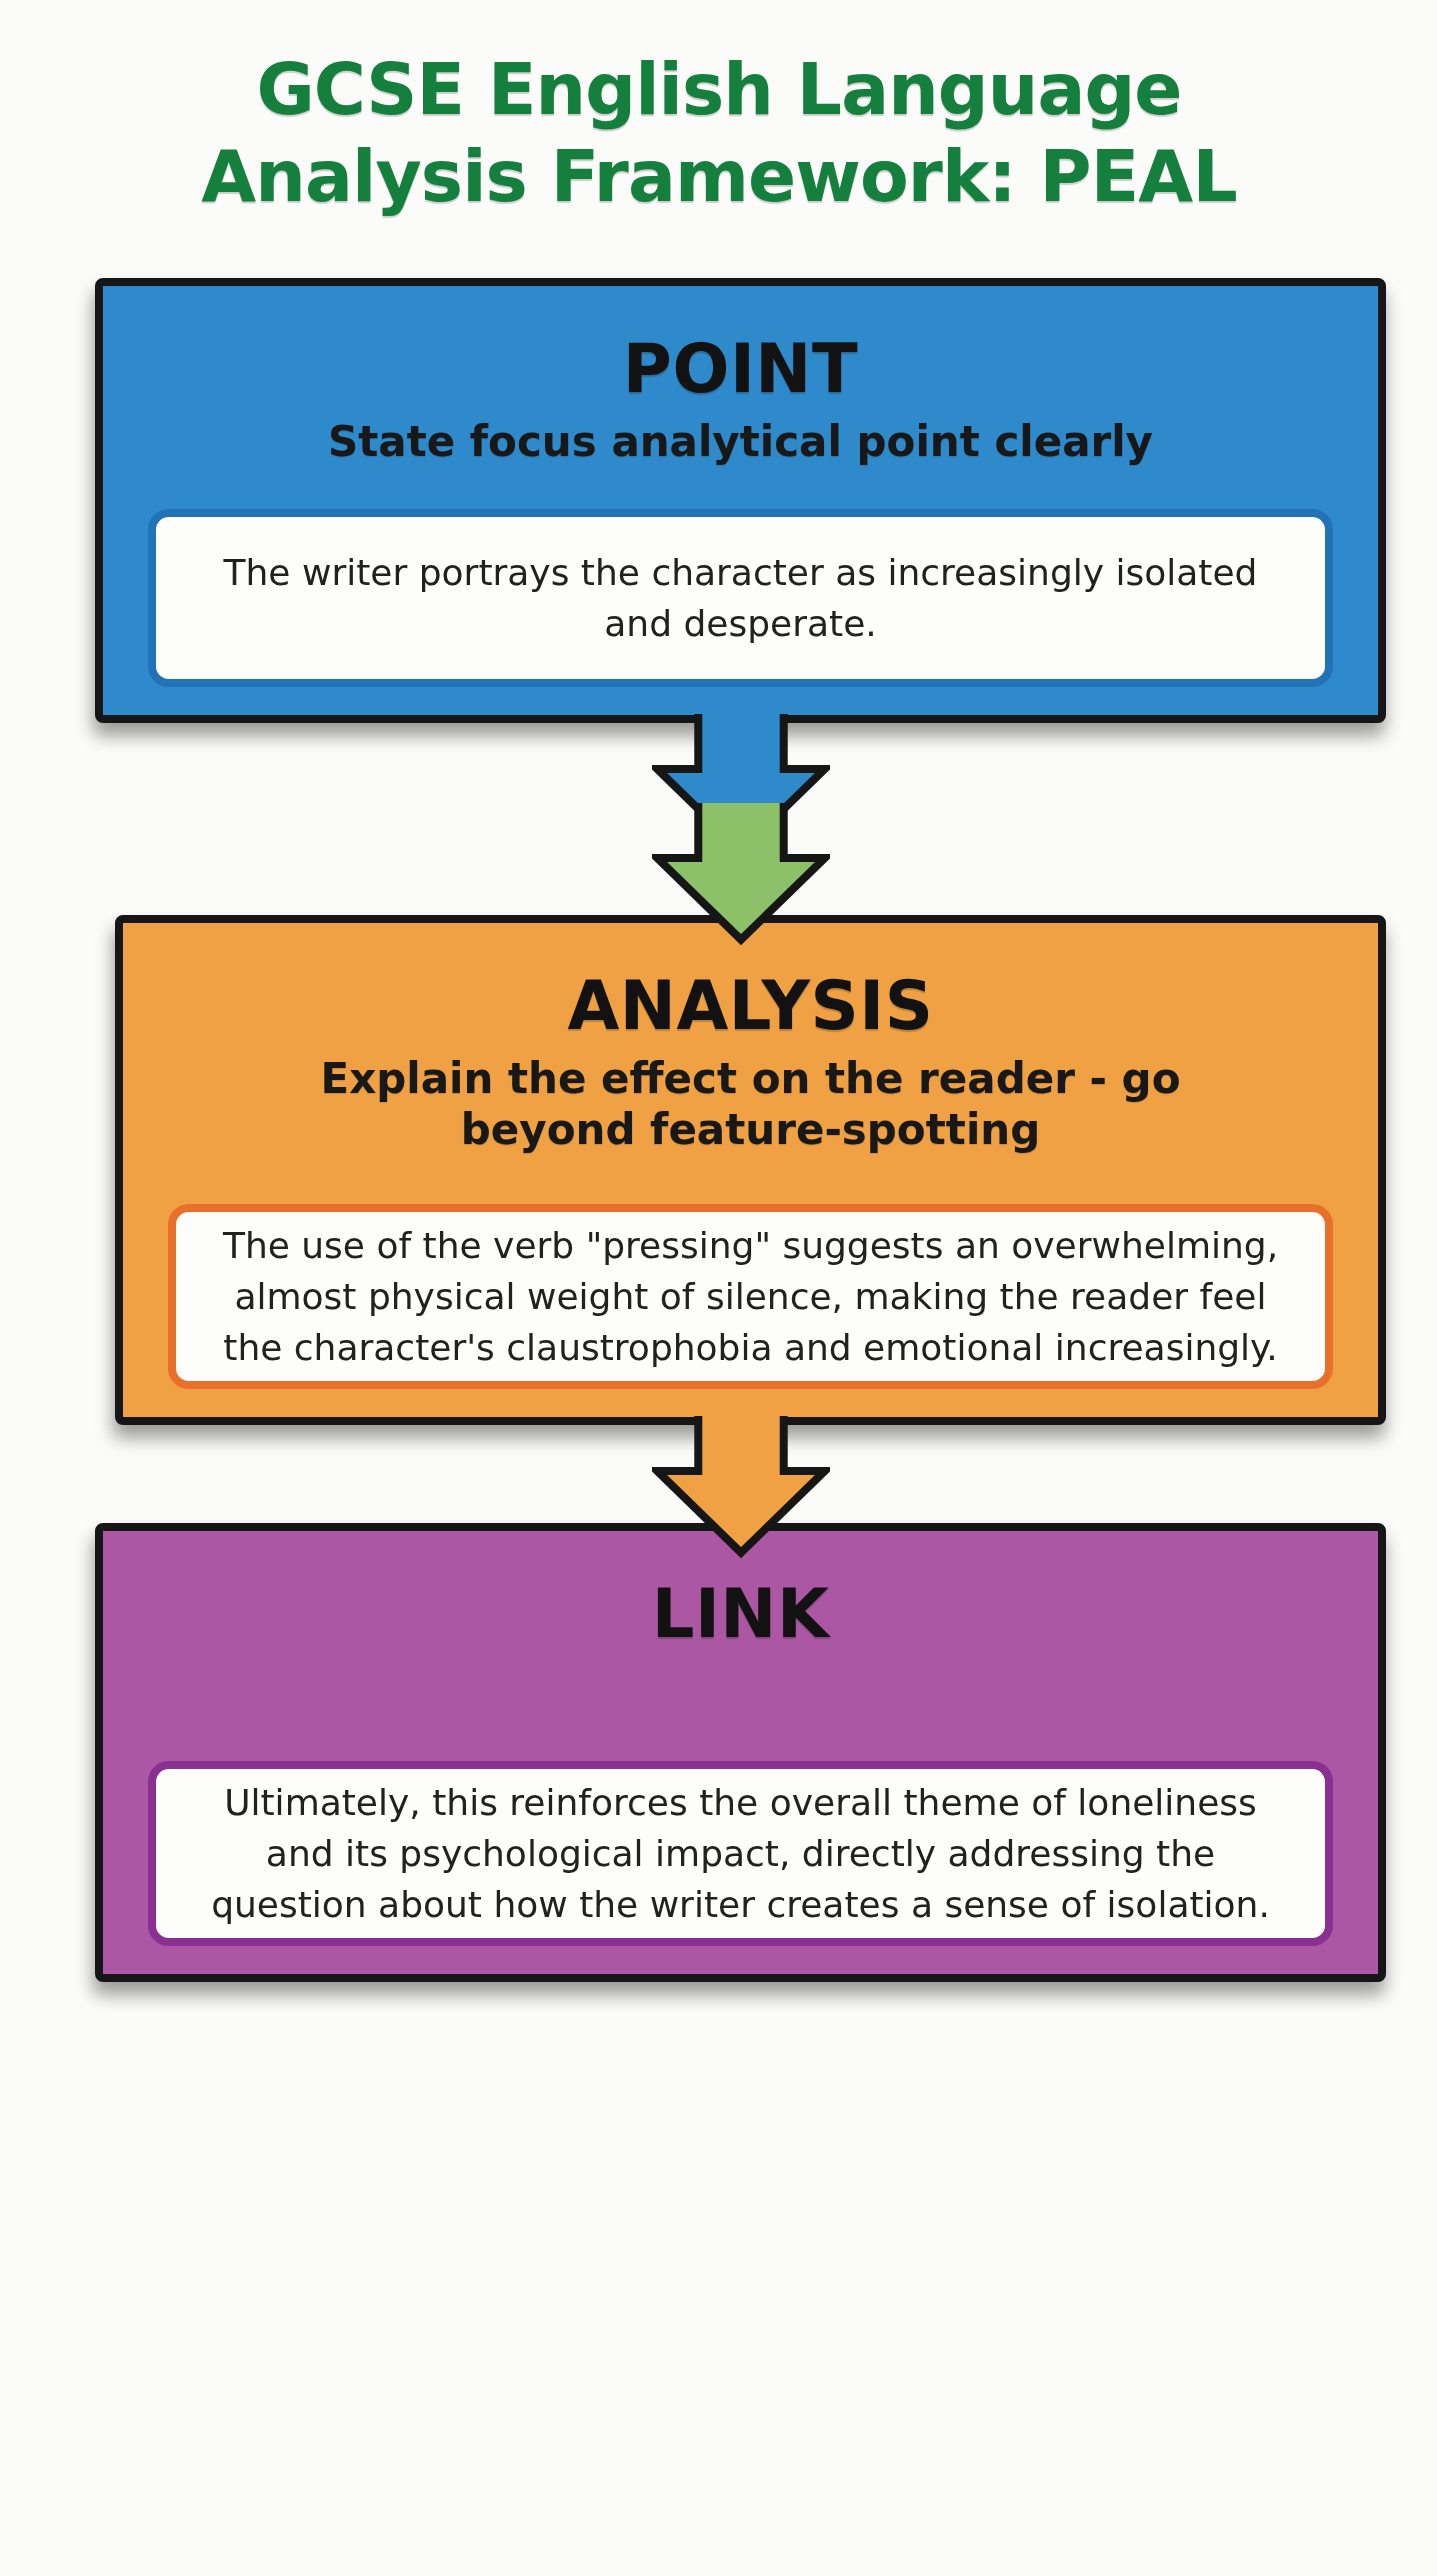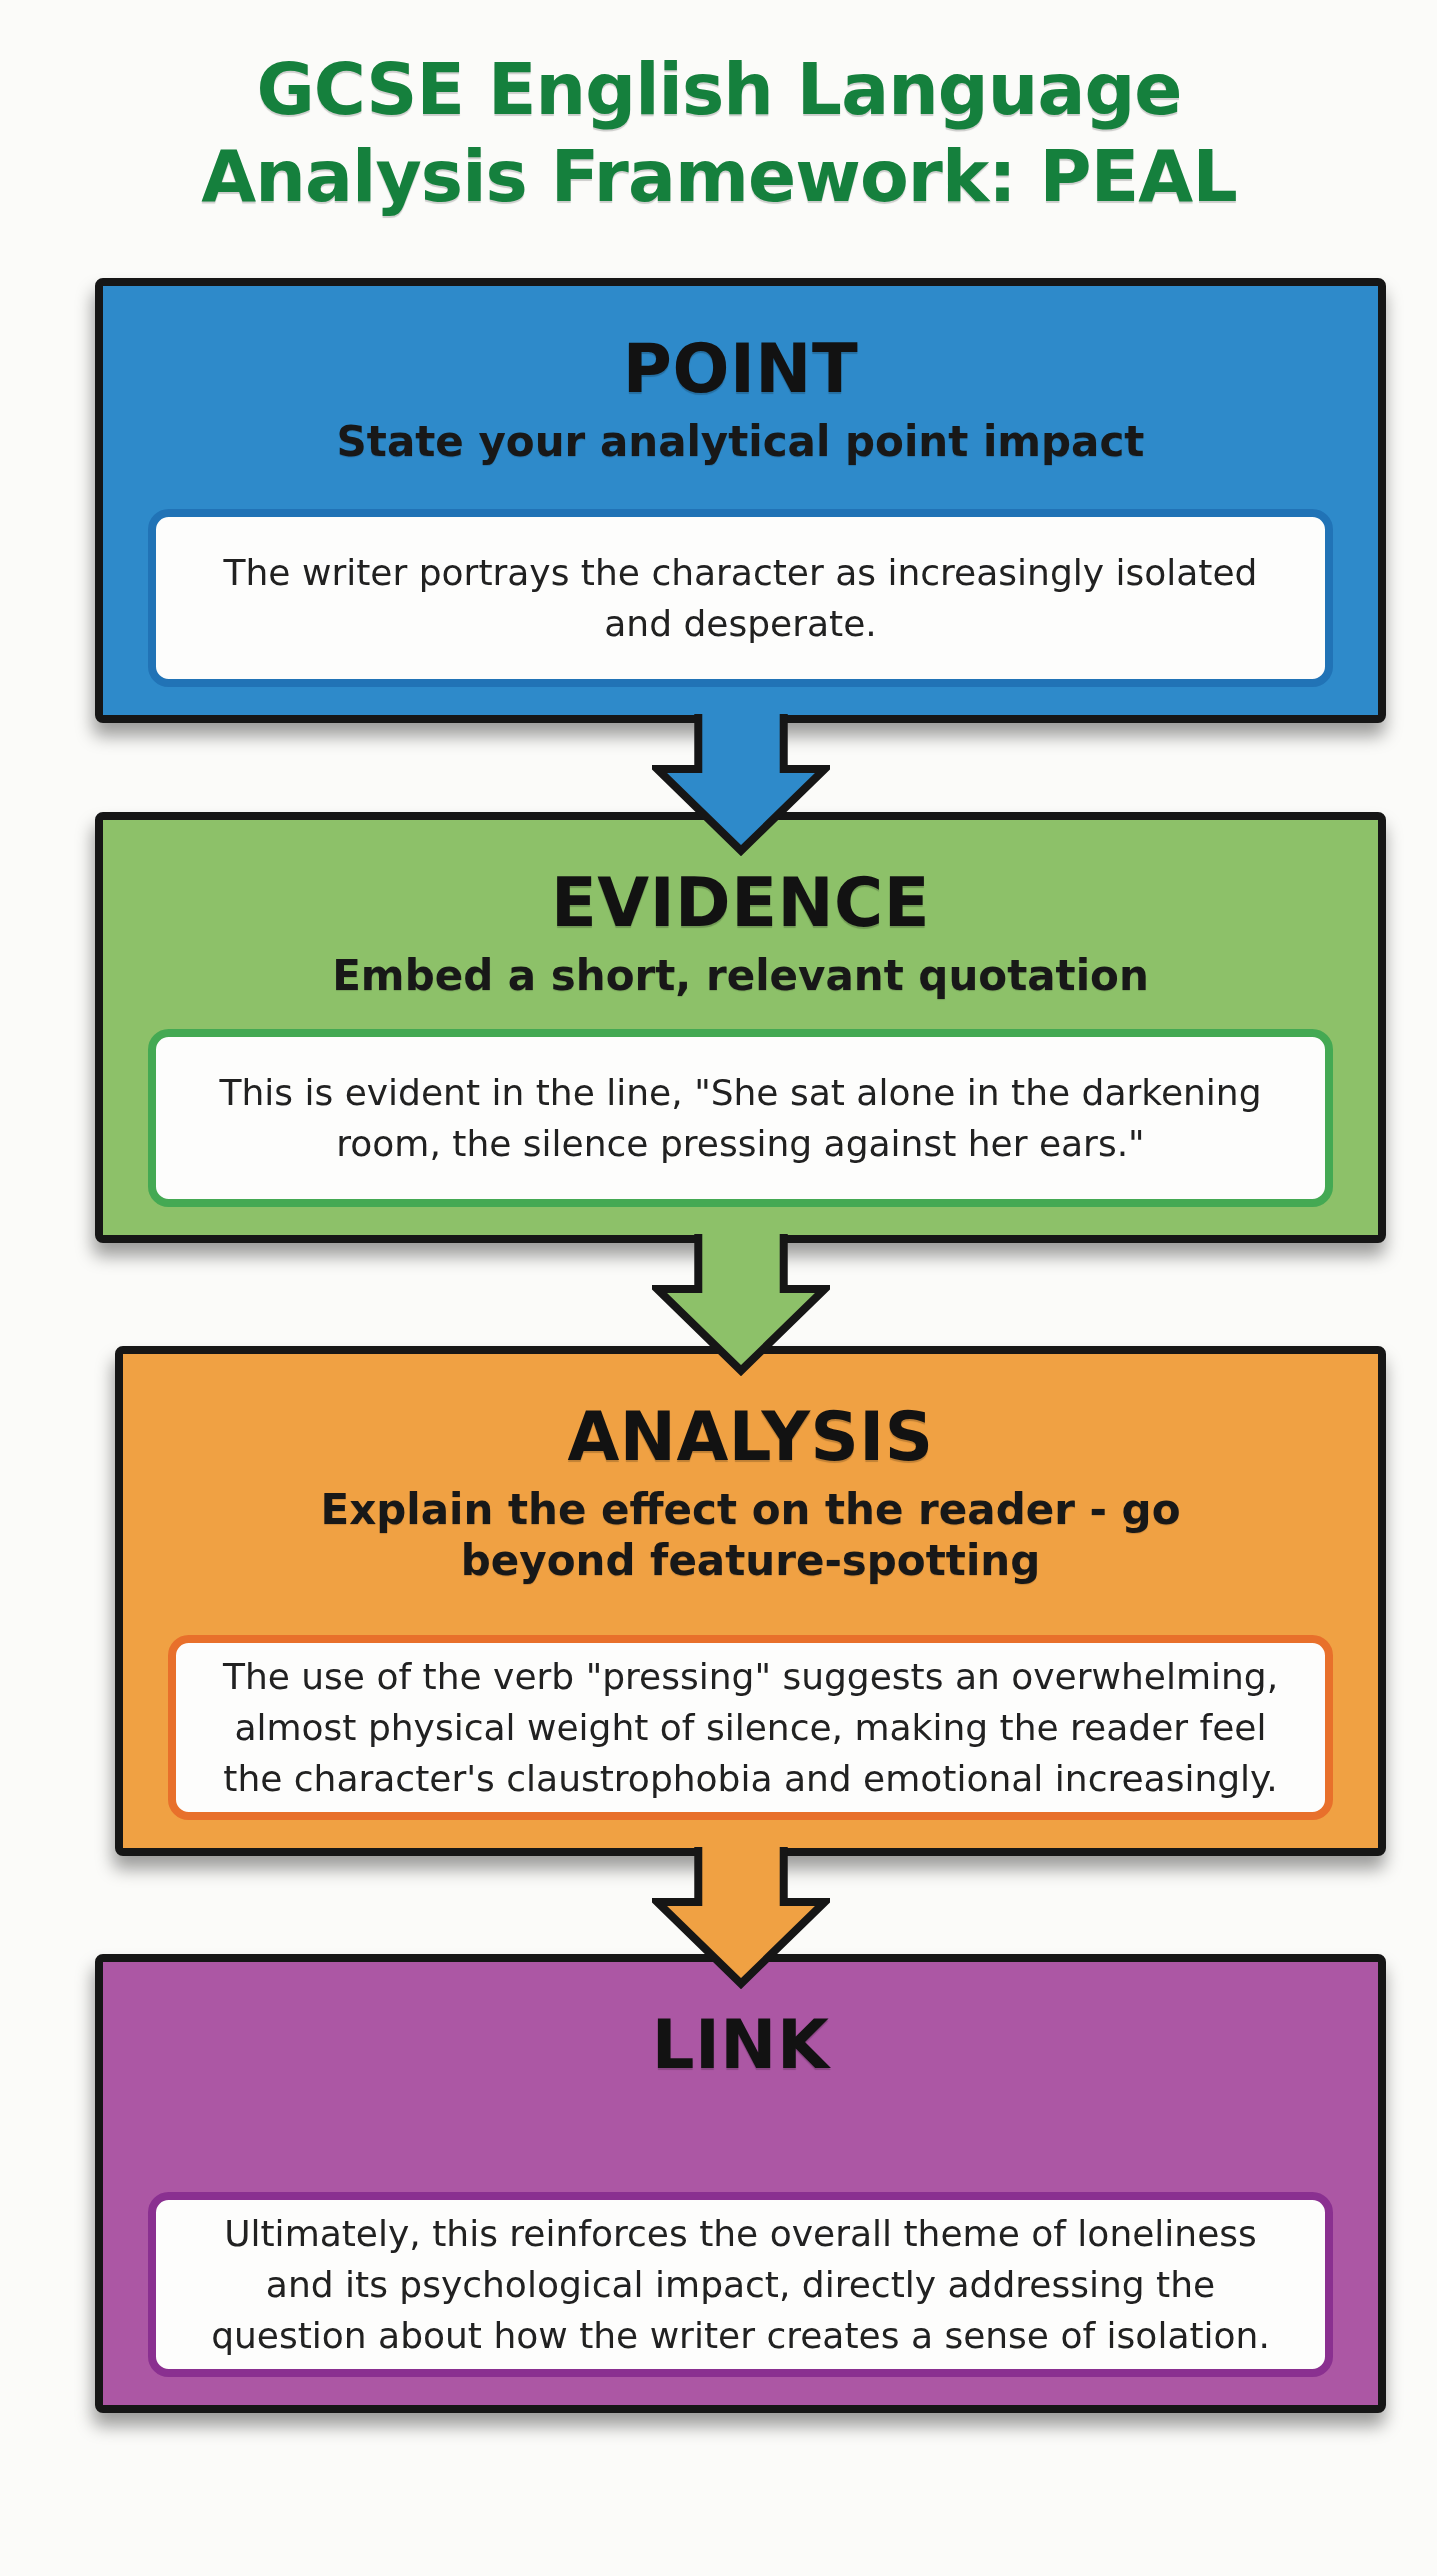--- a/index.html
+++ b/index.html
@@ -117,40 +117,33 @@
 
   <h1 class="title">
     <span>GCSE English Language</span>
     <span>Analysis Framework: PEAL</span>
   </h1>
 
   <div class="flow">
 
     <section class="card card-point" style="--fill: #2E8ACA; --inner-border: #2173B6;">
       <h2>POINT</h2>
-      <p class="subtitle">State your analytical point impact</p>
+      <p class="subtitle">State focus analytical point clearly</p>
       <div class="example">
         <p>The writer portrays the character as increasingly isolated and desperate.</p>
       </div>
     </section>
 
     <div class="arrow-gap gap-1">
       <svg class="arrow" viewBox="0 0 200 160" preserveAspectRatio="none" aria-hidden="true" style="color: rgb(46, 138, 202);">
         <path fill="currentColor" stroke="none" d="M52,0 L52,62 L6,62 L100,154 L194,62 L148,62 L148,0 Z"></path>
         <path fill="none" stroke="#161616" stroke-width="9" d="M52,0 L52,62 L6,62 L100,154 L194,62 L148,62 L148,0"></path>
       </svg>
     </div>
 
-    <section class="card card-evidence" style="--fill: #8DC169; --inner-border: #44A953;">
-      <h2>EVIDENCE</h2>
-      <p class="subtitle">Embed a short, relevant quotation</p>
-      <div class="example">
-        <p>This is evident in the line, "She sat alone in the darkening room, the silence pressing against her ears."</p>
-      </div>
-    </section>
 
     <div class="arrow-gap gap-2">
       <svg class="arrow" viewBox="0 0 200 160" preserveAspectRatio="none" aria-hidden="true" style="color: rgb(141, 193, 105);">
         <path fill="currentColor" stroke="none" d="M52,0 L52,62 L6,62 L100,154 L194,62 L148,62 L148,0 Z"></path>
         <path fill="none" stroke="#161616" stroke-width="9" d="M52,0 L52,62 L6,62 L100,154 L194,62 L148,62 L148,0"></path>
       </svg>
     </div>
 
     <section class="card card-analysis" style="--fill: #F0A143; --inner-border: #E8702B;">
       <h2>ANALYSIS</h2>

